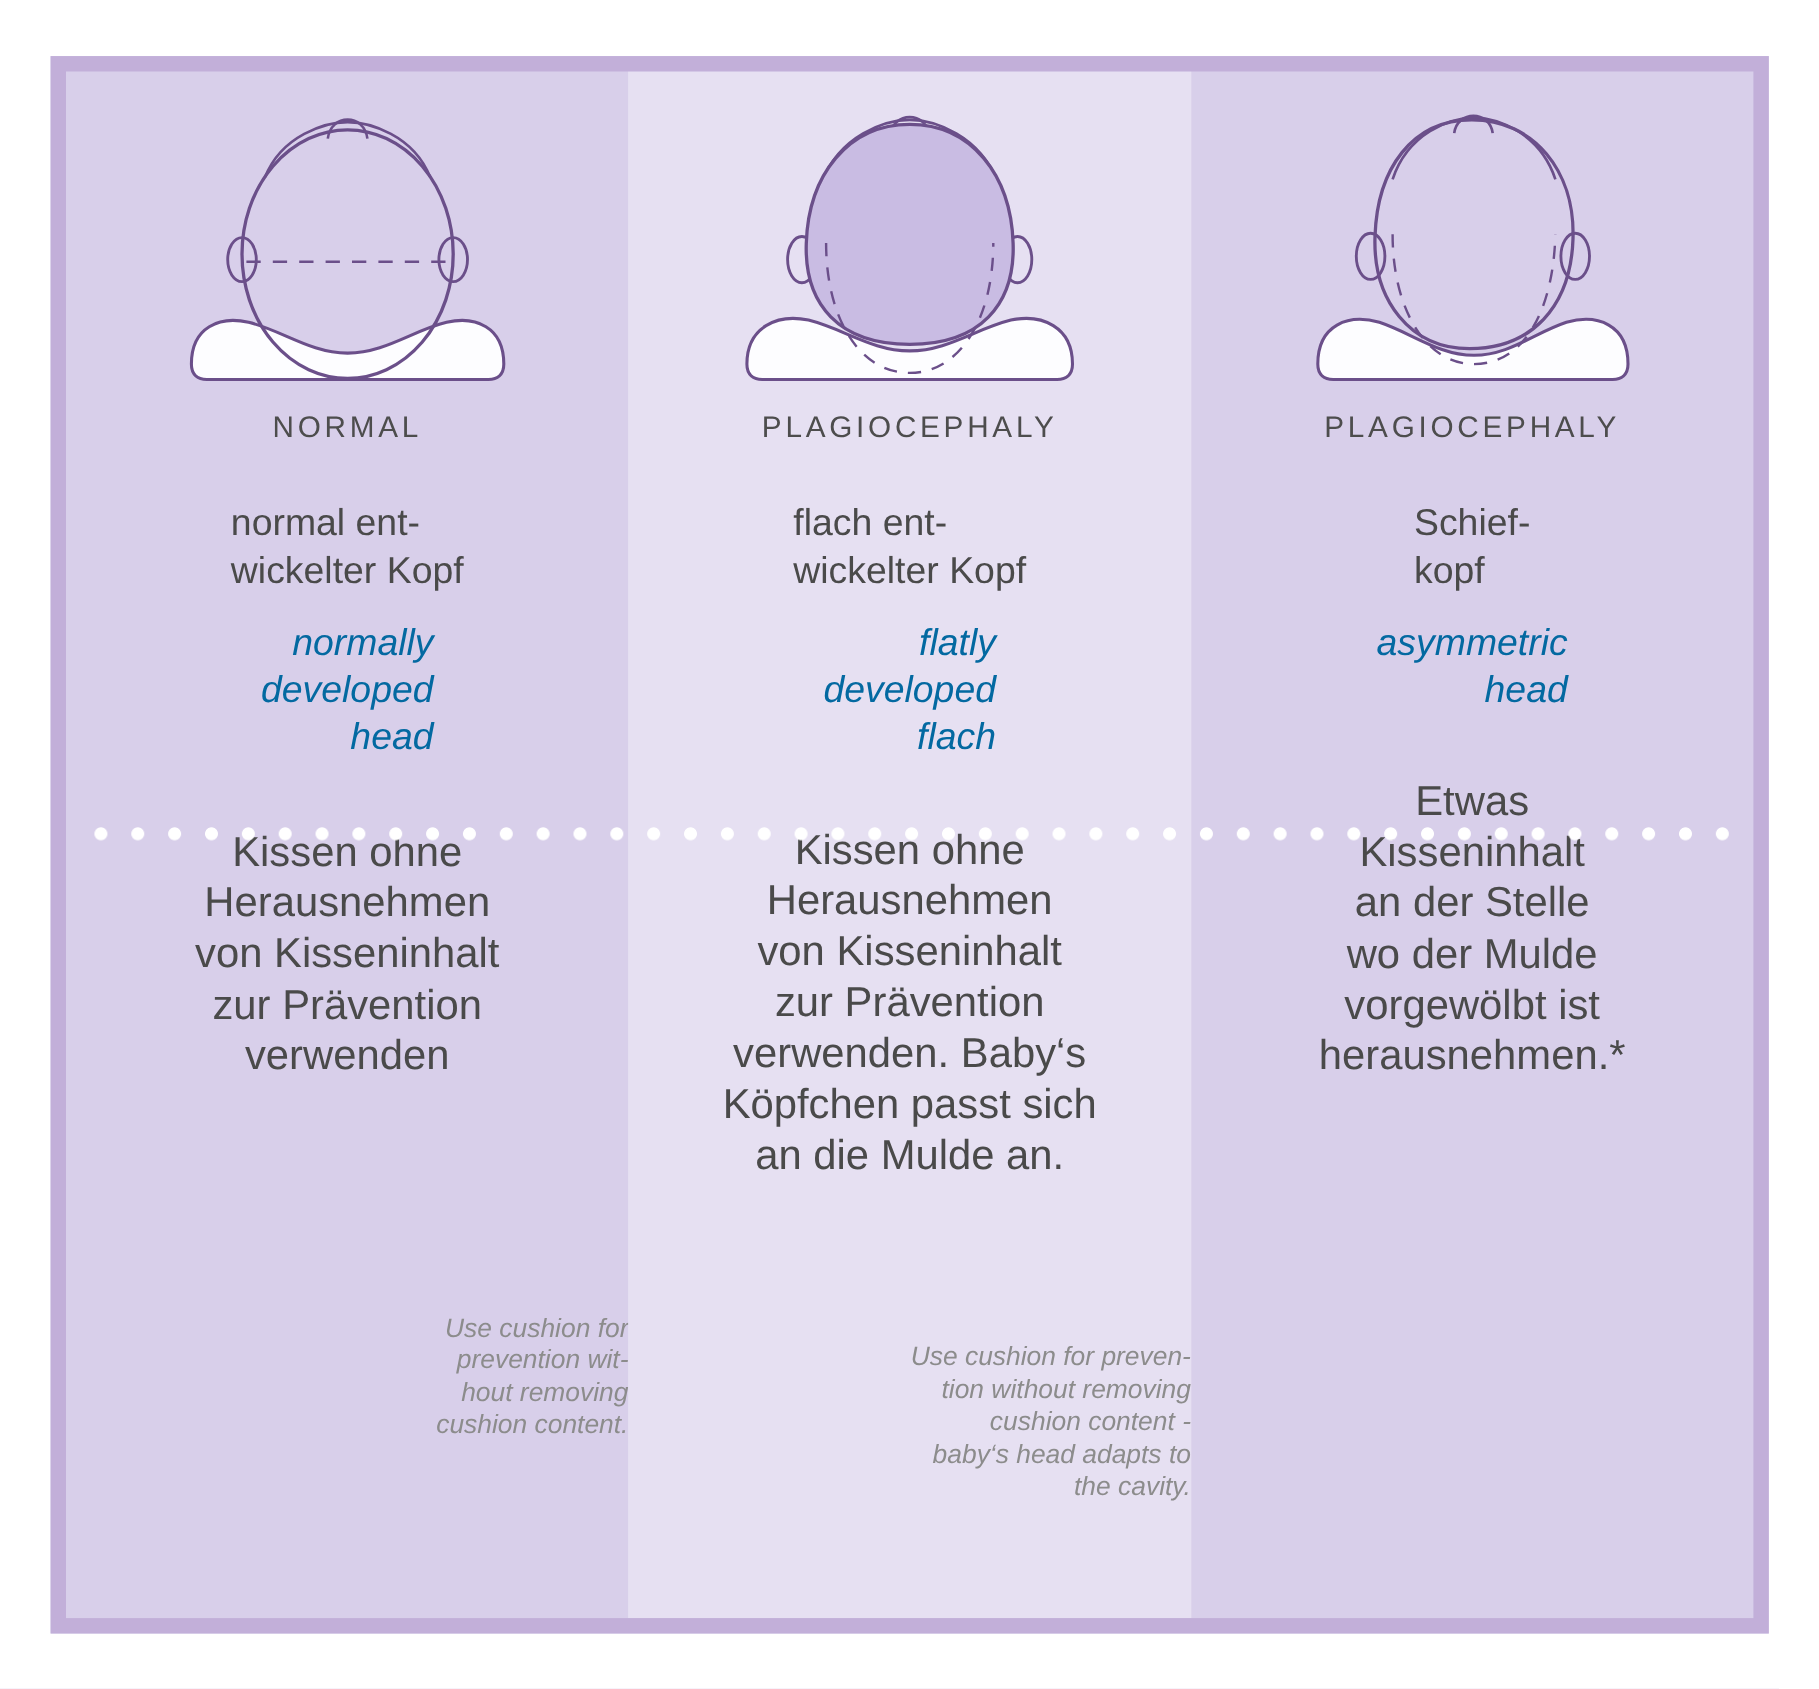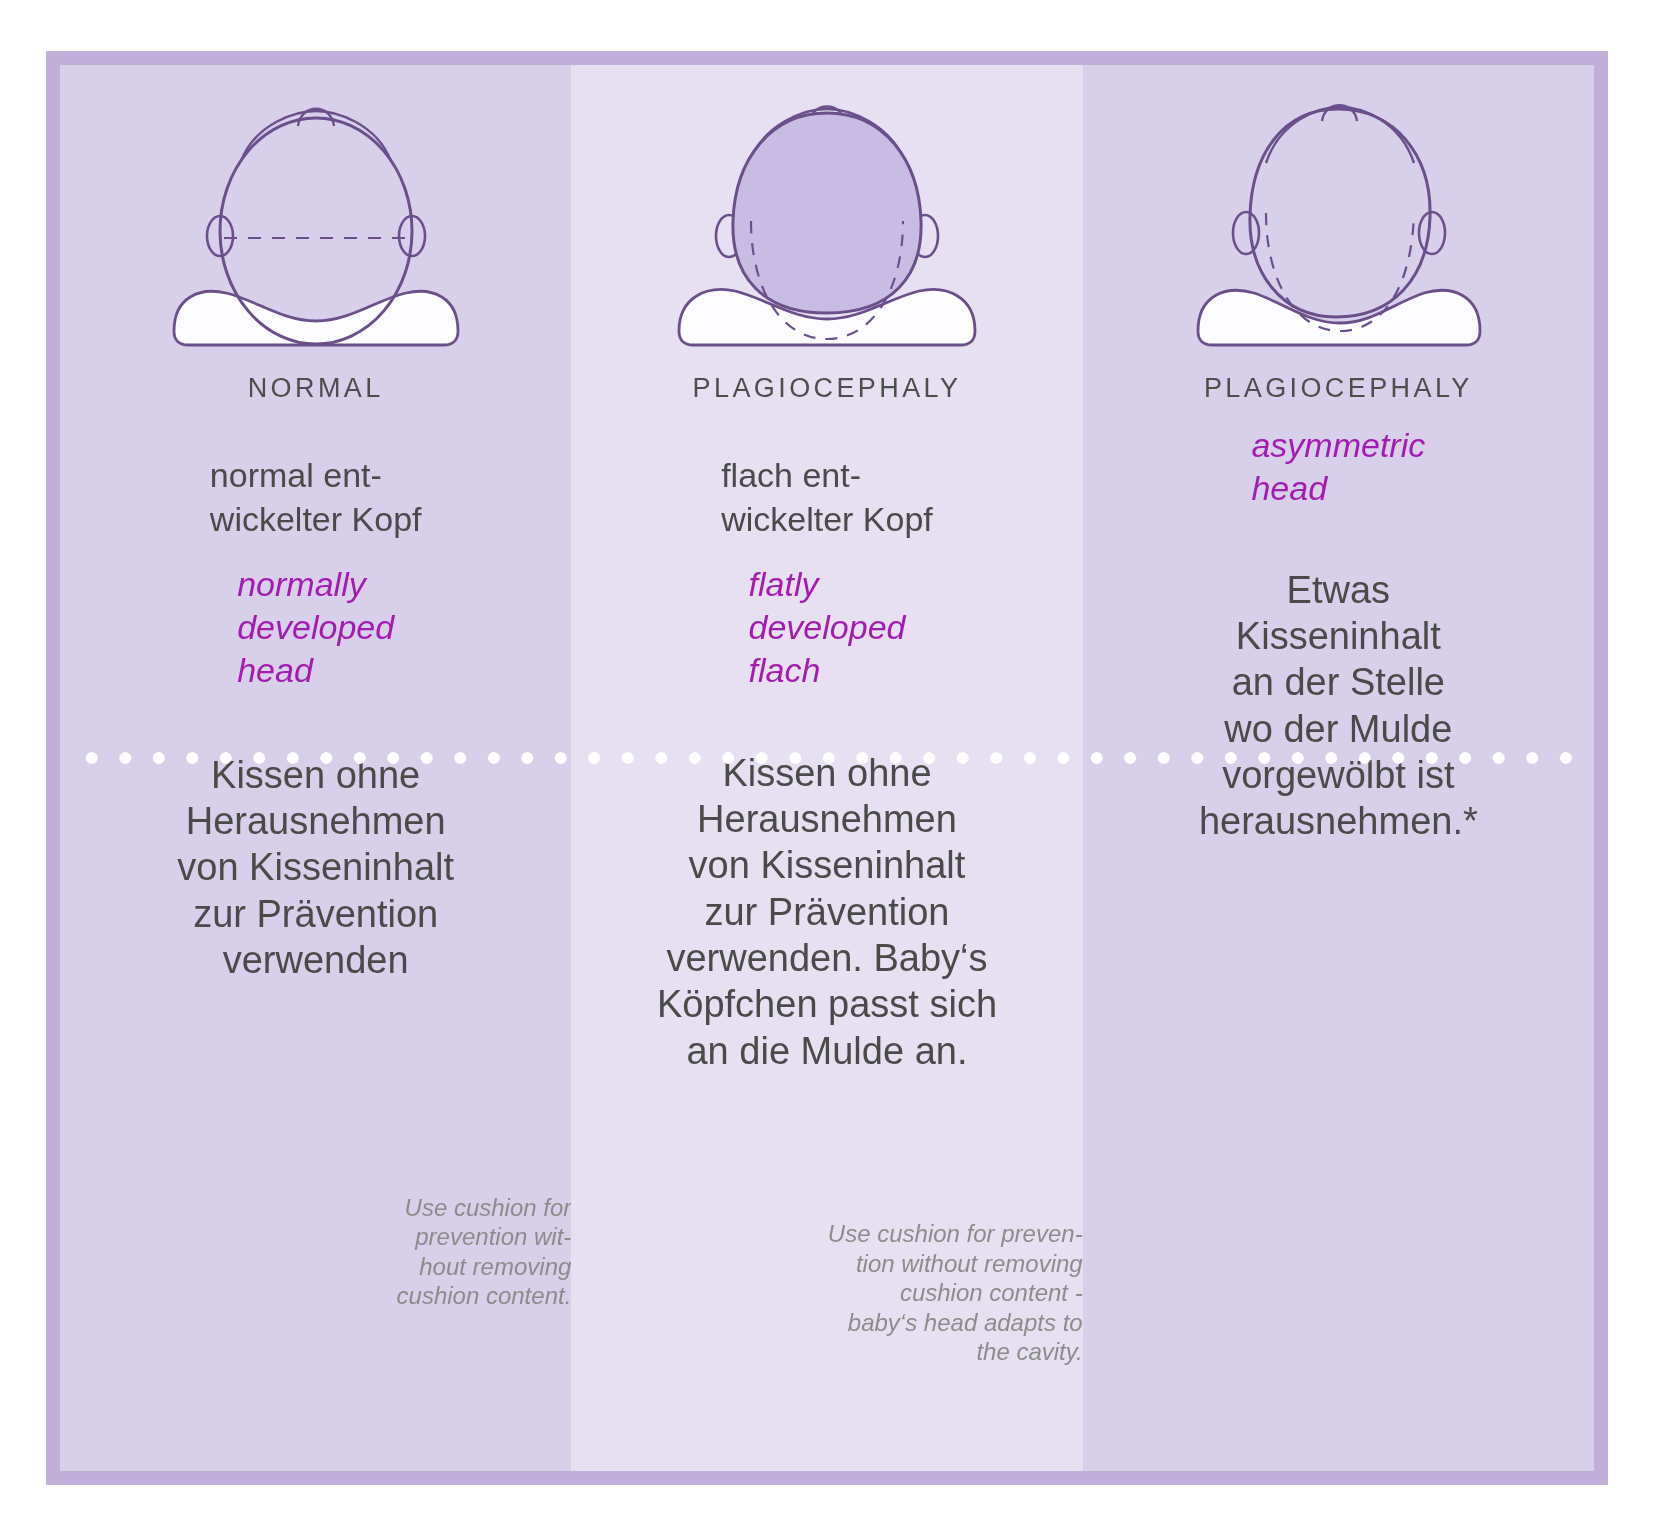--- a/index.html
+++ b/index.html
@@ -77,23 +77,23 @@
     color: #4a4a4a;
     text-align: left;
     font-weight: 400;
     white-space: pre-line;
   }
 
   .en-head {
     margin-top: 22px;
     font-size: 34px;
     line-height: 1.26;
-    color: #a21caf;
+    color: #0369a1;
     font-style: italic;
-    text-align: left;
+    text-align: right;
     white-space: pre-line;
   }
 
   
   .divider {
     position: absolute;
     left: 14px;
     right: 14px;
     top: 686px;
     height: 14px;
@@ -222,20 +222,22 @@
           <path d="M88 82 C102 40 140 26 162 26 C184 26 222 40 236 82" fill="none" stroke="#6b4f8a" stroke-width="2.4"></path>
 
           <path d="M20 250 C20 214 48 204 76 212 C106 222 130 242 162 242 C194 242 216 222 246 212 C274 204 302 214 302 250 C302 260 296 264 288 264 L34 264 C26 264 20 260 20 250 Z" fill="#fdfdff" stroke="#6b4f8a" stroke-width="2.8" stroke-linejoin="round"></path>
 
           <path d="M160 28 C106 28 74 72 72 134 C70 192 104 236 158 236 C214 236 250 198 252 136 C254 74 216 28 160 28 Z" fill="none" stroke="#6b4f8a" stroke-width="3"></path>
 
           <path d="M88 132 C88 200 118 250 162 250 C206 250 234 204 236 132" fill="none" stroke="#6b4f8a" stroke-width="2.2" stroke-dasharray="12 10"></path>
         </svg>
       </div>
       <div class="caps">PLAGIOCEPHALY</div>
+      <div class="de-head">Schief-
+kopf</div>
       <div class="en-head">asymmetric
 head</div>
       <div class="de-body">Etwas
 Kisseninhalt
 an der Stelle
 wo der Mulde
 vorgewölbt ist
 herausnehmen.*</div>
     </div>
 

